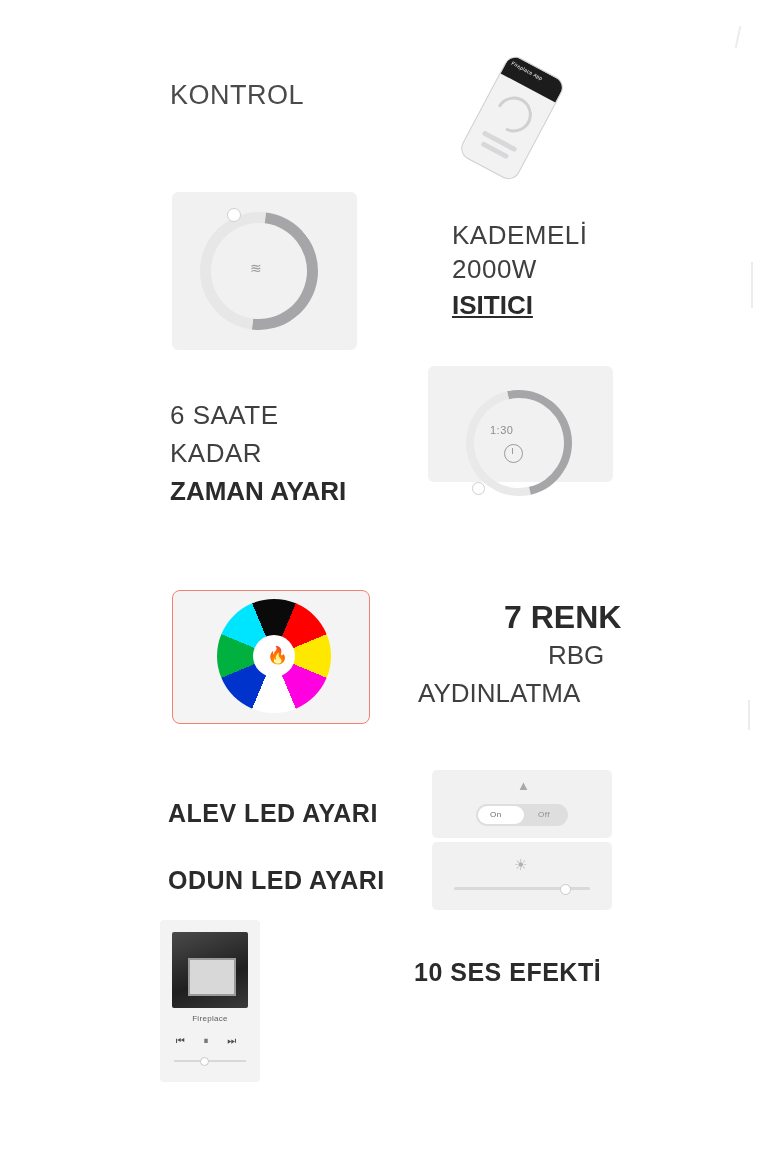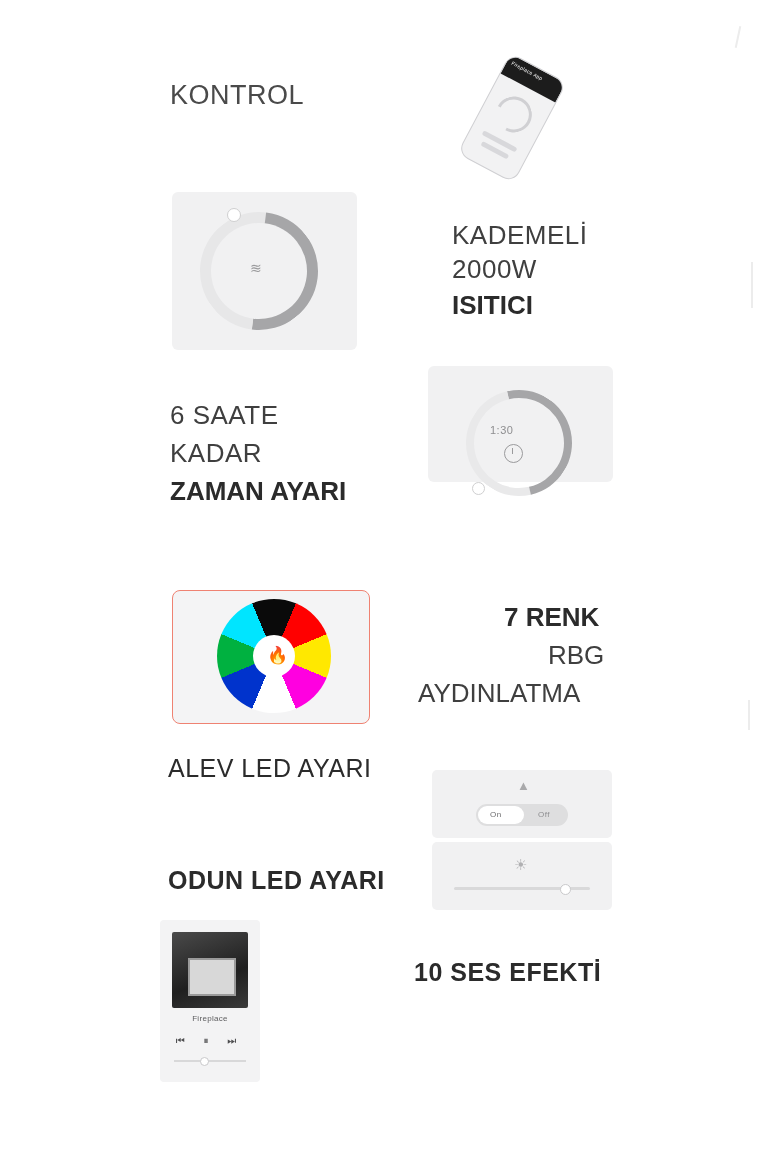--- a/index.html
+++ b/index.html
@@ -146,20 +146,21 @@
   .block-heater .l2 {
     font-size: 26px;
     line-height: 34px;
     color: #3f3f3f;
   }
   .block-heater .l3 {
     font-size: 26px;
     line-height: 34px;
     font-weight: 700;
     margin-top: 2px;
+    text-decoration: underline;
   }
 
   
   .block-timer {
     position: absolute;
     left: 170px;
     top: 396px;
     width: 250px;
   }
   .block-timer .l1,
@@ -281,21 +282,21 @@
     color: #e8452c;
     text-align: center;
   }
   .block-color {
     position: absolute;
     left: 418px;
     top: 598px;
     width: 300px;
   }
   .block-color .l1 {
-    font-size: 26px;
+    font-size: 32px;
     line-height: 38px;
     font-weight: 700;
     text-align: left;
     padding-left: 86px;
   }
   .block-color .l2 {
     font-size: 26px;
     line-height: 38px;
     color: #3f3f3f;
     text-align: left;
@@ -305,23 +306,23 @@
     font-size: 26px;
     line-height: 38px;
     color: #3f3f3f;
     text-align: left;
   }
 
   
   .label-flame {
     position: absolute;
     left: 168px;
-    top: 754px;
+    top: 799px;
     font-size: 25px;
-    font-weight: 400;
+    font-weight: 700;
     letter-spacing: .5px;
   }
   .card-toggle {
     position: absolute;
     left: 432px;
     top: 770px;
     width: 180px;
     height: 68px;
     background: #f1f1f2;
     border-radius: 5px;

